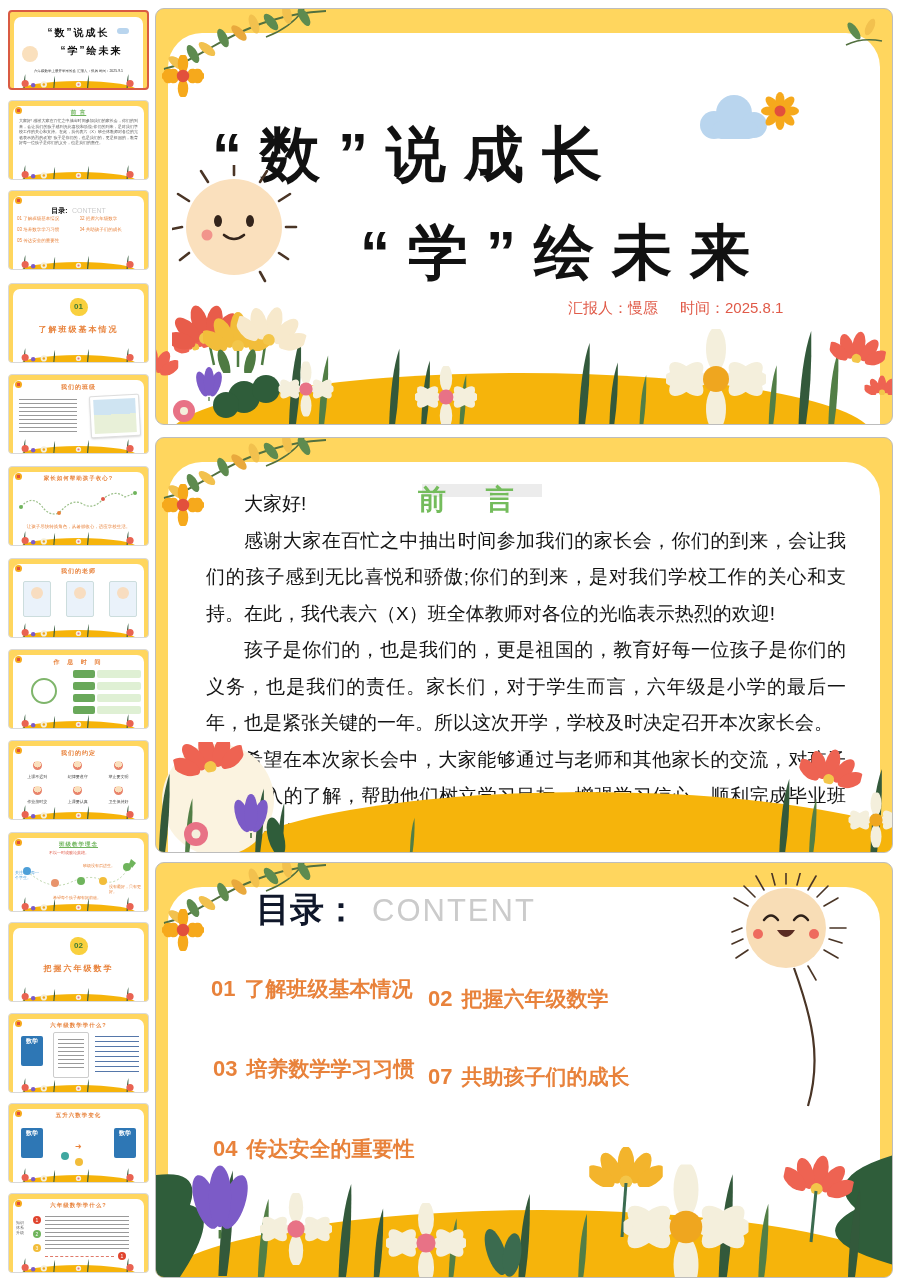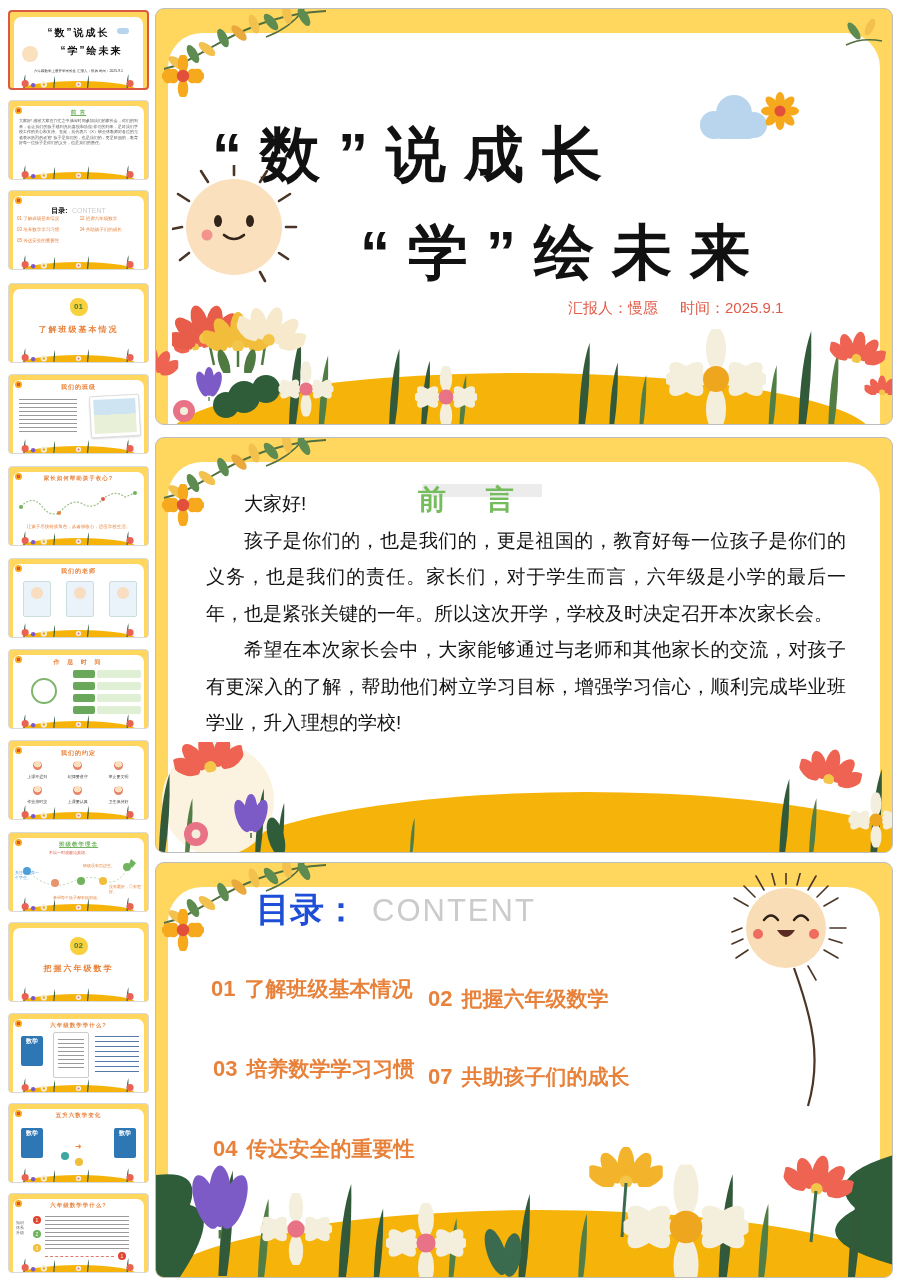--- a/index.html
+++ b/index.html
@@ -49,21 +49,21 @@
   .s2{top:437px;height:416px;}
   .qbar{position:absolute;left:266px;top:46px;width:120px;height:13px;background:#ECECEC;}
   .qhd{position:absolute;left:262px;top:20px;font-size:28px;font-weight:bold;color:#74BC5C;
        letter-spacing:16px;white-space:nowrap;}
   .body2{position:absolute;left:50px;right:46px;top:48px;font-size:19px;line-height:36.5px;
          text-align:justify;color:#141414;}
   .body2 p{margin:0;text-indent:2em;}
   
   .s3{top:862px;height:416px;}
   .hd3{position:absolute;left:100px;top:24px;display:flex;align-items:baseline;gap:14px;white-space:nowrap;}
-  .hd3 .zh{font-size:34px;font-weight:900;color:#1d4ed8;}
+  .hd3 .zh{font-size:34px;font-weight:900;color:#0f172a;}
   .hd3 .en{font-size:31px;font-weight:500;color:#CBCBCB;letter-spacing:2px;}
   .dand{position:absolute;left:575px;top:10px;width:150px;height:240px;}
   .item{position:absolute;font-size:21px;font-weight:600;color:#E8823B;white-space:nowrap;}
   .item .num{font-weight:700;margin-right:9px;font-size:22px;}
   .i1{left:55px;top:112px;} .i2{left:272px;top:122px;} .i3{left:57px;top:192px;}
   .i4{left:272px;top:200px;} .i5{left:57px;top:272px;}
   
   .v1t{position:absolute;width:100%;text-align:center;font-weight:900;color:#111;font-size:10px;letter-spacing:2px;}
   .v1sub{position:absolute;top:57px;width:100%;text-align:center;font-size:3.5px;color:#333;}
   .v1sun{position:absolute;left:12px;top:34px;width:16px;height:16px;border-radius:50%;background:#FAE0BD;}
@@ -540,30 +540,31 @@
     </svg>
     <h1 class="t1 l1">“数”说成长</h1>
     <h1 class="t1 l2">“学”绘未来</h1>
     <svg class="cloud">
         <use href="#cloudsym"></use>
       </svg>
     <svg class="sun">
         <use href="#sunsym"></use>
       </svg>
     <div class="rep">
-      <span>汇报人：慢愿</span><span class="gap"></span><span>时间：2025.9.1</span>
+      <span>汇报人：慢愿</span><span class="gap"></span><span>时间：2025.8.1</span>
     </div>
   </section>
 
   <section class="slide s2">
     <div class="panel"></div>
     <div class="qbar"></div>
     <h2 class="qhd">前 言</h2>
     <div class="body2">
       <p>大家好!</p>
+      <p>感谢大家在百忙之中抽出时间参加我们的家长会，你们的到来，会让我们的孩子感到无比喜悦和骄傲;你们的到来，是对我们学校工作的关心和支持。在此，我代表六（X）班全体教师对各位的光临表示热烈的欢迎!</p>
       <p>孩子是你们的，也是我们的，更是祖国的，教育好每一位孩子是你们的义务，也是我们的责任。家长们，对于学生而言，六年级是小学的最后一年，也是紧张关键的一年。所以这次开学，学校及时决定召开本次家长会。</p>
       <p>希望在本次家长会中，大家能够通过与老师和其他家长的交流，对孩子有更深入的了解，帮助他们树立学习目标，增强学习信心，顺利完成毕业班学业，升入理想的学校!</p>
     </div>
     <svg class="flora" style="height:110px" viewBox="0 0 738 110">
       <ellipse cx="430" cy="128" rx="370" ry="78" fill="#F6B40B"></ellipse>
       <circle cx="62" cy="58" r="56" fill="#FBF3E0"></circle>
       <g color="#33593B">
         <use href="#blade" x="0" y="30" width="20" height="80"></use>
         <use href="#blade" x="96" y="45" width="18" height="65"></use>
         <use href="#blade" x="118" y="60" width="16" height="50"></use>

